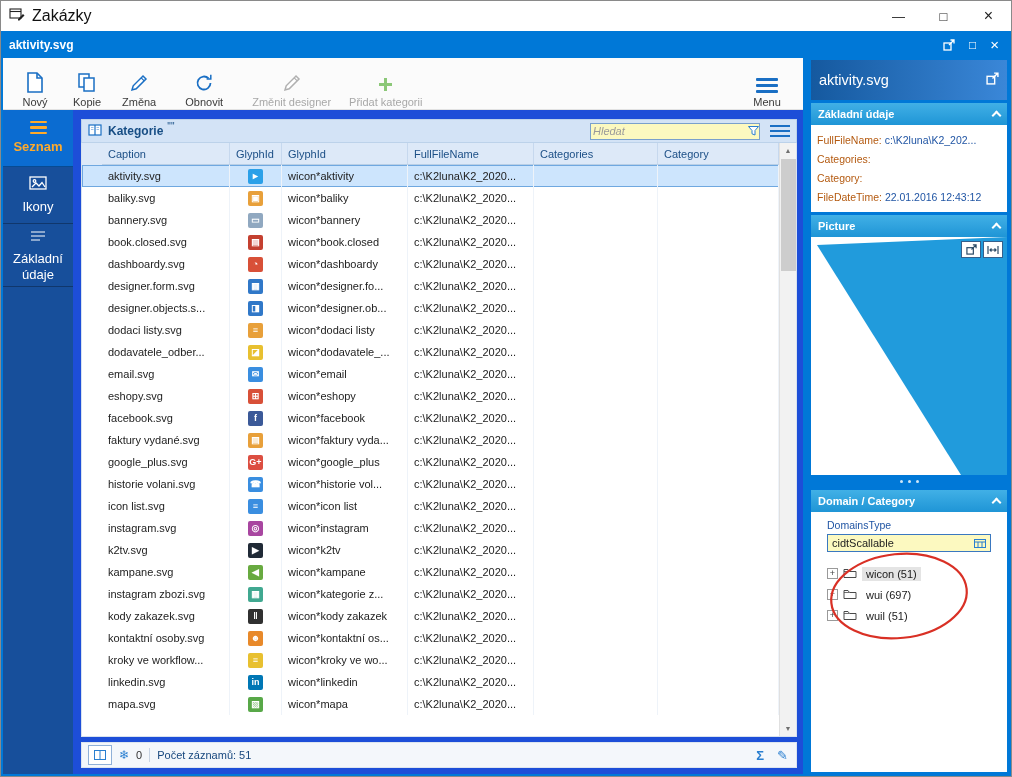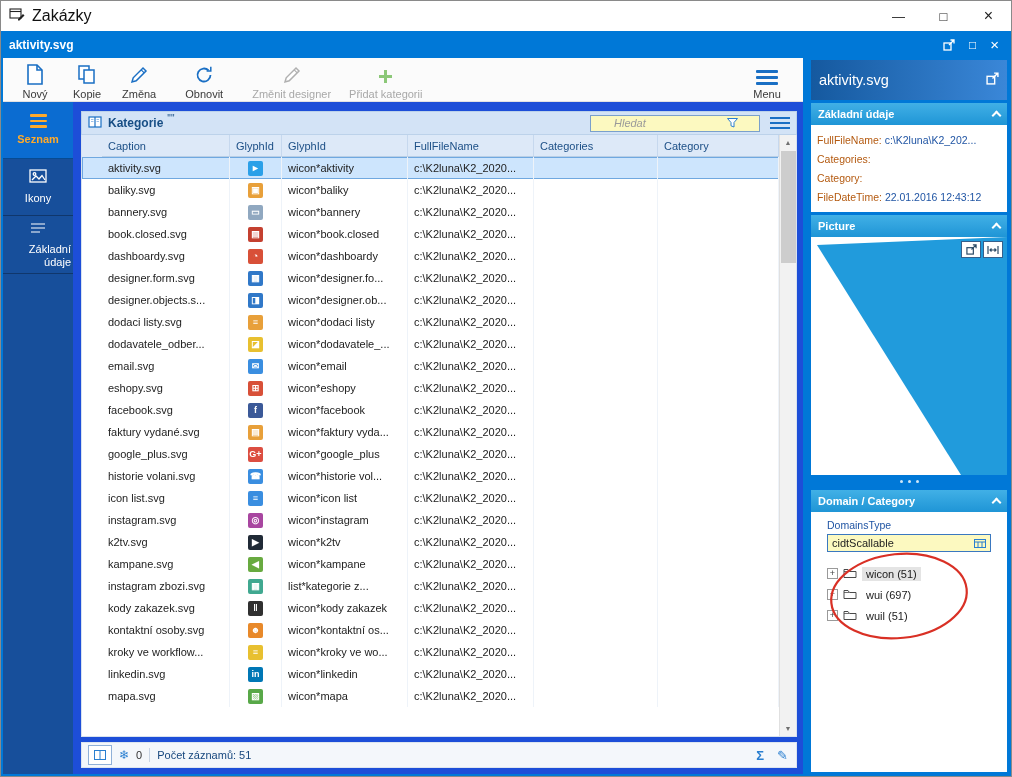--- a/index.html
+++ b/index.html
@@ -14,47 +14,47 @@
 
   .mdibar{height:27px;background:#0078d7;color:#fff;display:flex;align-items:center;padding:0 8px;flex:0 0 auto;}
   .mdibar .mtitle{font-size:12px;font-weight:bold;}
   .mdibtns{margin-left:auto;display:flex;align-items:center;gap:14px;padding-right:4px;}
   .mdibtn{color:#fff;font-size:12px;display:flex;align-items:center;}
 
   .body{flex:1;display:flex;min-height:0;border-left:2px solid #0078d7;border-right:2px solid #0078d7;border-bottom:2px solid #0078d7;}
   .main{flex:1;display:flex;flex-direction:column;min-width:0;}
 
   
-  .toolbar{height:44px;background:#fbfbfb;border-bottom:1px solid #e2e2e2;display:flex;align-items:flex-end;padding:3px 10px 1px 6px;flex:0 0 auto;}
+  .toolbar{height:52px;background:#fbfbfb;border-bottom:1px solid #e2e2e2;display:flex;align-items:flex-end;padding:3px 10px 1px 6px;flex:0 0 auto;}
   .tbtn{min-width:52px;padding:0 9px;display:flex;flex-direction:column;align-items:center;justify-content:center;gap:3px;cursor:default;}
   .tbico{height:24px;display:flex;align-items:flex-end;justify-content:center;}
   .tblabel{font-size:11px;color:#3a3a3a;white-space:nowrap;}
   .tbtn.dis .tblabel{color:#a8a8a8;}
   .tb-sep{width:1px;background:#dcdcdc;margin:8px 5px;}
   .tb-spacer{flex:1;}
   .menu-bars{width:22px;display:flex;flex-direction:column;gap:3px;}
   .menu-bars span{height:3px;background:#1a6fc4;border-radius:1px;}
 
   .workrow{flex:1;display:flex;min-height:0;}
 
   
   .sidebar{width:70px;background:#174f9b;display:flex;flex-direction:column;flex:0 0 auto;}
   .side-item{min-height:57px;display:flex;flex-direction:column;align-items:center;justify-content:center;gap:5px;border-bottom:1px solid rgba(0,0,0,.30);cursor:default;padding:4px 2px;}
   .side-item.sel{background:#0b6cd1;}
-  .side-label{font-size:11px;color:#fff;text-align:right;line-height:1.2;}
+  .side-label{font-size:13px;color:#fff;text-align:center;line-height:1.2;}
   .side-item.sel .side-label{color:#ffaa2b;font-weight:bold;}
   .bars{width:17px;display:flex;flex-direction:column;gap:3px;}
   .bars span{height:2.5px;background:#ffaa2b;border-radius:1px;}
 
   
   .tablearea{flex:1;display:flex;flex-direction:column;background:#1d4ed8;padding:9px 6px 6px 8px;min-width:0;}
   .ttl{height:24px;background:#d3e3f6;border:1px solid #bcd2ea;display:flex;align-items:center;gap:6px;padding:0 6px;flex:0 0 auto;}
   .ttl .tname{font-size:12px;font-weight:bold;color:#174e85;}
   .ttl .tsuffix{font-size:10px;color:#174e85;margin-left:-2px;align-self:flex-start;line-height:14px;}
-  .search{margin-left:auto;width:170px;height:17px;background:#fcf9c0;border:1px solid #7aa0cc;display:flex;align-items:center;padding:0 21px;}
+  .search{margin-left:auto;width:170px;height:17px;background:#fcf9c0;border:1px solid #7aa0cc;display:flex;align-items:center;padding:0 0;}
   .search input{flex:1;min-width:0;border:none;outline:none;background:transparent;font-size:11px;font-family:"Liberation Sans",sans-serif;color:#333;}
   .search input::placeholder{color:#9a9a9a;font-style:italic;}
   .tmenu{width:20px;display:flex;flex-direction:column;gap:2.5px;margin-left:4px;}
   .tmenu span{height:2.5px;background:#1a6fc4;}
 
   .tmain{flex:1;display:flex;min-height:0;border:1px solid #d8e2ef;border-top:none;}
   .tcols{flex:1;display:flex;flex-direction:column;min-width:0;}
   .grid6{display:grid;grid-template-columns:128px 52px 126px 126px 124px minmax(0,1fr);padding-left:20px;}
   .thead{height:22px;flex:0 0 auto;background:#dde9f8;}
   .thc{display:flex;align-items:center;padding:0 6px;font-size:11px;color:#1c4f86;border-right:1px solid #c6d8ee;border-bottom:1px solid #b9cfe6;white-space:nowrap;overflow:hidden;}
@@ -502,21 +502,21 @@
                     <div class="tc">c:\K2luna\K2_2020...</div>
                     <div class="tc"></div>
                     <div class="tc"></div>
                   </div>
 
                   <div class="trow grid6">
                     <div class="tc">instagram zbozi.svg</div>
                     <div class="tc cicon">
                       <span class="ric" style="background: rgb(64, 168, 144);">▦</span>
                     </div>
-                    <div class="tc">list*kategorie z...</div>
+                    <div class="tc">wicon*kategorie z...</div>
                     <div class="tc">c:\K2luna\K2_2020...</div>
                     <div class="tc"></div>
                     <div class="tc"></div>
                   </div>
 
                   <div class="trow grid6">
                     <div class="tc">kody zakazek.svg</div>
                     <div class="tc cicon">
                       <span class="ric" style="background: rgb(48, 48, 48);">‖</span>
                     </div>

